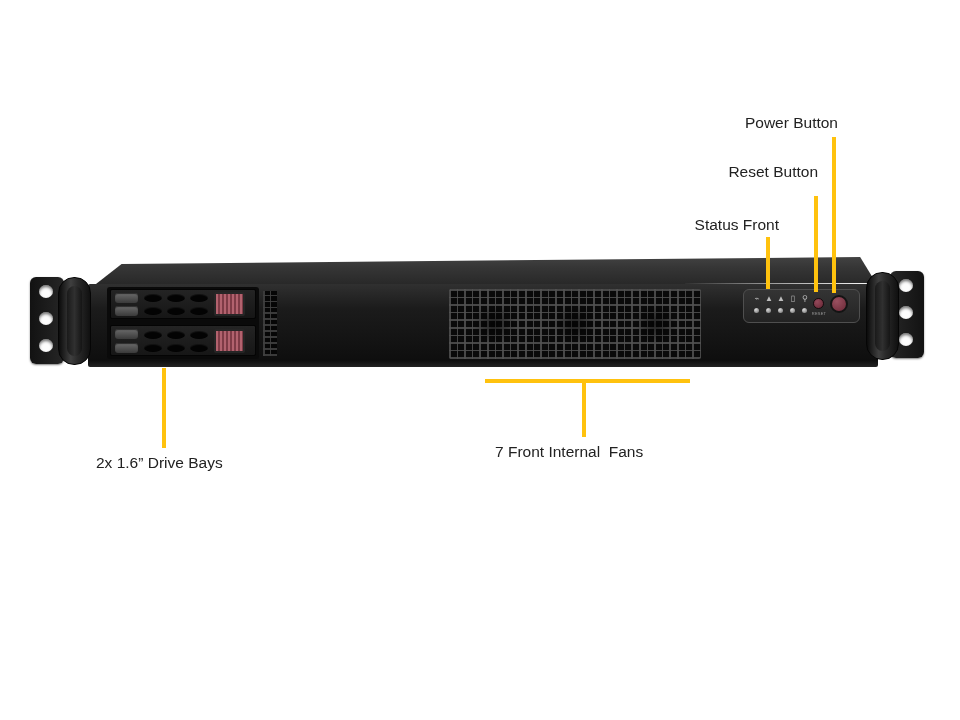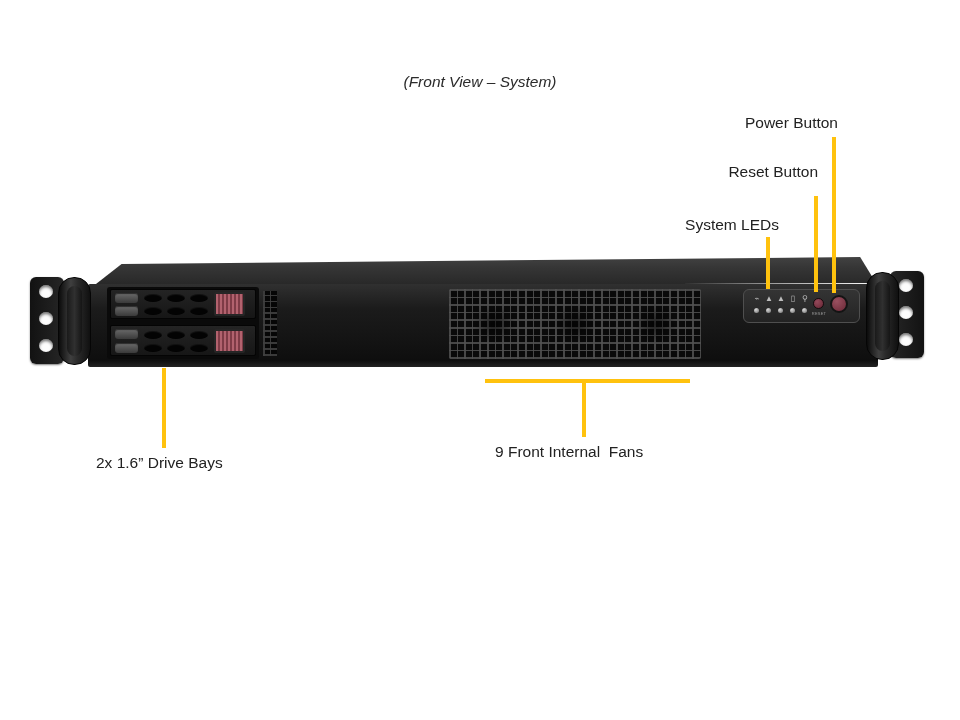--- a/index.html
+++ b/index.html
@@ -124,21 +124,20 @@
     position:absolute; left:86px; top:5px; width:18px; height:18px; border-radius:50%;
     background:radial-gradient(circle at 35% 30%, #9a5060, #6b2836);
     border:2px solid #141414;
   }
 </style>
 </head>
 <body>
 
 <div id="stage">
 
-  <div class="diagram-title">(Front View – System)</div>
 
   <div>
 
     <div class="chassis-top"></div>
     <div class="chassis-front"></div>
 
     <div class="ear" style="left:30px; top:277px; height:87px;">
       <div class="ear-hole" style="left:9px; top:8px;"></div>
       <div class="ear-hole" style="left:9px; top:35px;"></div>
       <div class="ear-hole" style="left:9px; top:62px;"></div>
@@ -205,23 +204,23 @@
       <div class="power-btn"></div>
     </div>
   </div>
 
   <div class="callout-label" style="top:114px; right:122px;">Power Button</div>
   <div class="callout-line" style="left:832px; top:137px; width:4px; height:156px;"></div>
 
   <div class="callout-label" style="top:163px; right:142px;">Reset Button</div>
   <div class="callout-line" style="left:814px; top:196px; width:4px; height:96px;"></div>
 
-  <div class="callout-label" style="top:216px; right:181px;">System LEDs</div>
+  <div class="callout-label" style="top:216px; right:181px;">Status Front</div>
   <div class="callout-line" style="left:766px; top:237px; width:4px; height:52px;"></div>
 
   <div class="callout-line" style="left:162px; top:368px; width:4px; height:80px;"></div>
   <div class="callout-label" style="left:96px; top:454px;">2x 1.6” Drive Bays</div>
 
   <div class="callout-line" style="left:485px; top:379px; width:205px; height:4px;"></div>
   <div class="callout-line" style="left:582px; top:379px; width:4px; height:58px;"></div>
-  <div class="callout-label" style="left:495px; top:443px;">9 Front Internal  Fans</div>
+  <div class="callout-label" style="left:495px; top:443px;">7 Front Internal  Fans</div>
 
 </div>
 
 </body></html>

